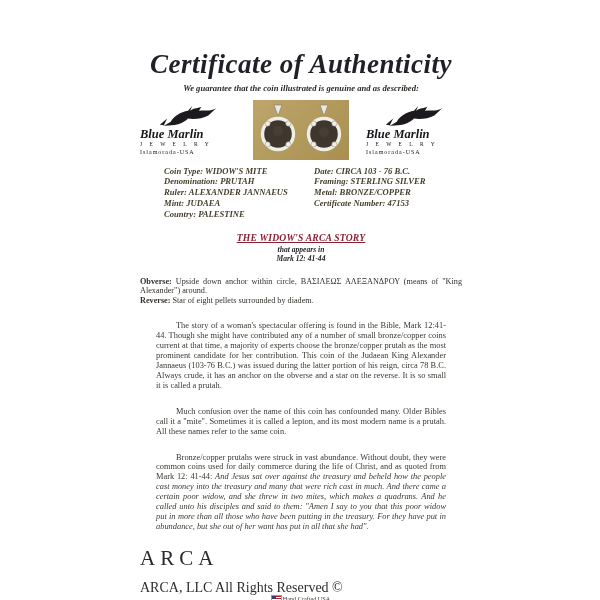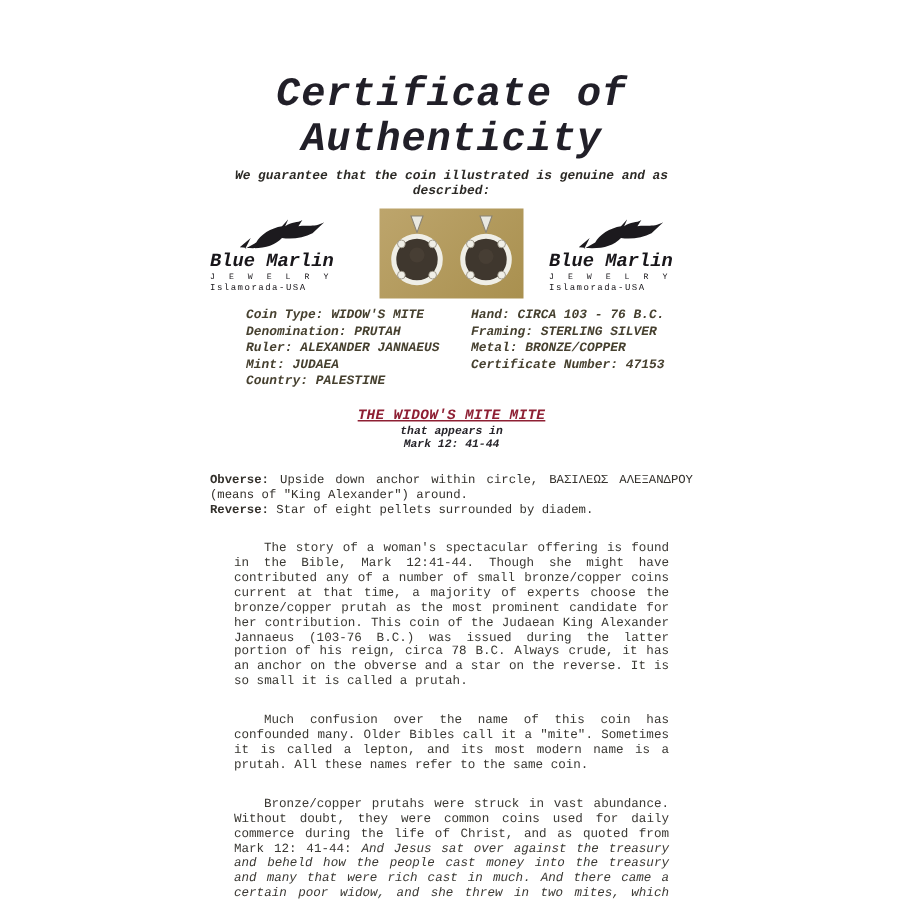--- a/index.html
+++ b/index.html
@@ -1,17 +1,17 @@
 <!DOCTYPE html>
 <html><head>
 <meta charset="utf-8">
 <style>
   html,body{margin:0;padding:0;background:#ffffff;}
   .page{position:relative;width:584px;height:600px;background:#ffffff;overflow:hidden;
-        font-family:Liberation Mono, monospace;color:#3d3a35;}
+        font-family:Liberation Serif, serif;color:#3d3a35;}
   .content{position:absolute;left:140px;top:50px;width:322px;}
 
   
   .title{margin:0;text-align:center;font-style:italic;font-weight:bold;
          font-size:27px;letter-spacing:0.5px;color:#211f28;line-height:1.1;}
   .subtitle{margin:3px 0 0 0;text-align:center;font-style:italic;font-weight:bold;
             font-size:8.6px;color:#2c2a26;}
 
   
   .logo-row{margin-top:6px;display:flex;align-items:center;justify-content:space-between;height:62px;}
@@ -120,29 +120,29 @@
 
     <div class="details">
       <div class="col-left">
         <div><span>Coin Type:</span> <span>WIDOW'S MITE</span></div>
         <div><span>Denomination:</span> <span>PRUTAH</span></div>
         <div><span>Ruler:</span> <span>ALEXANDER JANNAEUS</span></div>
         <div><span>Mint:</span> <span>JUDAEA</span></div>
         <div><span>Country:</span> <span>PALESTINE</span></div>
       </div>
       <div class="col-right">
-        <div><span>Hand:</span> <span>CIRCA 103 - 76 B.C.</span></div>
+        <div><span>Date:</span> <span>CIRCA 103 - 76 B.C.</span></div>
         <div><span>Framing:</span> <span>STERLING SILVER</span></div>
         <div><span>Metal:</span> <span>BRONZE/COPPER</span></div>
         <div><span>Certificate Number:</span> <span>47153</span></div>
       </div>
     </div>
 
     <div class="story-head">
-      <span class="story-title">THE WIDOW'S MITE MITE</span>
+      <span class="story-title">THE WIDOW'S ARCA STORY</span>
       <div class="story-sub">that appears in</div>
       <div class="story-sub">Mark 12: 41-44</div>
     </div>
 
     <div class="obvrev">
       <div><b>Obverse:</b><span>  Upside down anchor within circle, ΒΑΣΙΛΕΩΣ ΑΛΕΞΑΝΔΡΟΥ (means of "King Alexander") around.</span></div>
       <div><b>Reverse:</b><span>  Star of eight pellets surrounded by diadem.</span></div>
     </div>
 
     <div class="paras">

